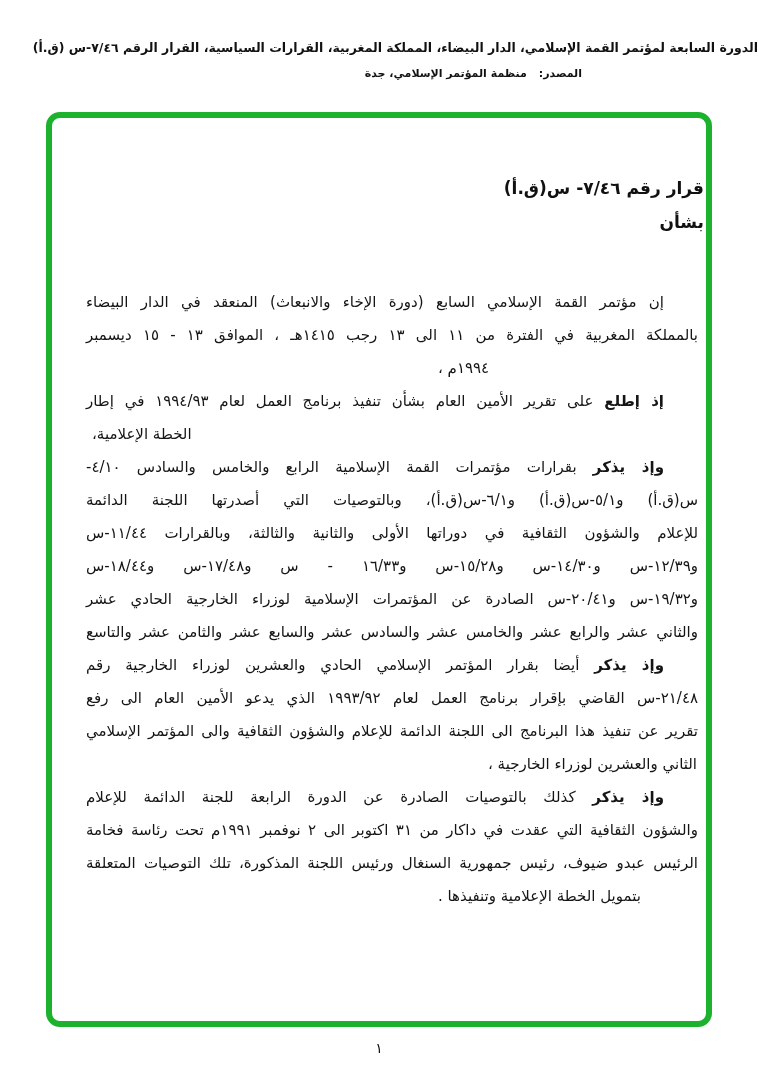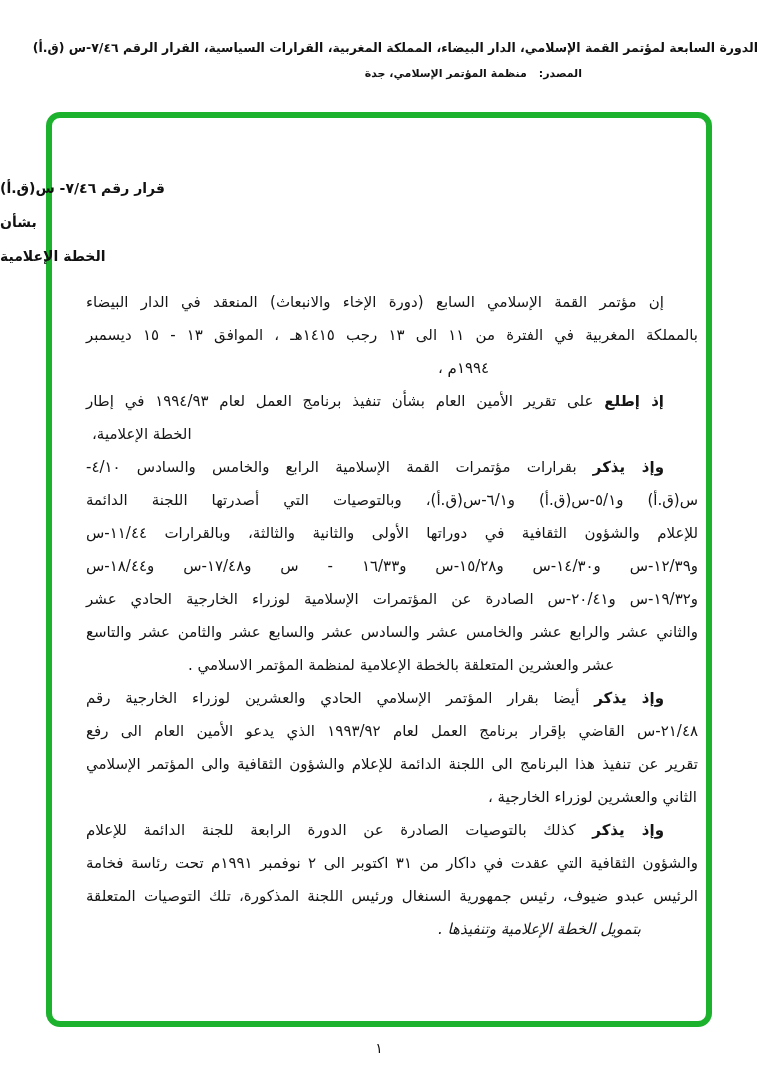--- a/index.html
+++ b/index.html
@@ -21,21 +21,21 @@
   .hdr2 .src-label{margin-left:12px;}
   
   .frame{
     position:absolute;left:46px;top:112px;width:666px;height:915px;
     border:6px solid #1cb22e;border-radius:14px;box-sizing:border-box;
     background:transparent;
   }
   
   .title-block{
     position:absolute;top:171px;left:0;width:704px;
-    text-align:left;direction:rtl;font-weight:bold;font-size:14px;
+    text-align:right;direction:rtl;font-weight:bold;font-size:17px;
   }
   .title-block div{height:34px;line-height:34px;}
   
   .content{
     position:absolute;left:86px;top:286px;width:612px;
     direction:rtl;font-size:15px;color:#151515;
   }
   .line{
     height:33px;line-height:33px;
     text-align:justify;text-align-last:justify;
@@ -44,41 +44,40 @@
   .line.just{white-space:normal;}
   .indent{padding-right:34px;}
   .lead{font-weight:bold;}
   .end{
     text-align:left;text-align-last:left;white-space:nowrap;
   }
   .pos-a{padding-left:352px;}  
   .pos-b{padding-left:6px;}    
   .pos-c{padding-left:102px;}  
   .pos-d{padding-left:402px;}  
-  .pos-e{padding-left:352px;font-style:italic;}  
+  .pos-e{padding-left:352px;}  
   
   .page-num{
     position:absolute;top:1040px;left:0;width:758px;
     text-align:center;font-size:14px;color:#111;
   }
 </style>
 </head>
 <body>
 
 <div class="hdr1">الدورة السابعة لمؤتمر القمة الإسلامي، الدار البيضاء، المملكة المغربية، القرارات السياسية، القرار الرقم ٧/٤٦-س (ق.أ)</div>
 <div class="hdr2">
   <span class="src-label">المصدر:</span><span>منظمة المؤتمر الإسلامي، جدة</span>
 </div>
 
 <div class="frame"></div>
 
 <div class="title-block">
   <div>قرار رقم ٧/٤٦- س(ق.أ)</div>
   <div>بشأن</div>
-  <div>الخطة الإعلامية</div>
 </div>
 
 <div class="content">
 
   <div class="line just indent">
     <span>إن مؤتمر القمة الإسلامي السابع (دورة الإخاء والانبعاث) المنعقد في الدار البيضاء</span>
   </div>
   <div class="line just">بالمملكة المغربية في الفترة من ١١ الى ١٣ رجب ١٤١٥هـ ، الموافق ١٣ - ١٥ ديسمبر</div>
   <div class="line end pos-a">١٩٩٤م ،</div>
 
@@ -90,21 +89,20 @@
 
   <div class="line just indent">
     <span class="lead">وإذ يذكر</span>
     <span>بقرارات مؤتمرات القمة الإسلامية الرابع والخامس والسادس ٤/١٠-</span>
   </div>
   <div class="line just">س(ق.أ) و٥/١-س(ق.أ) و٦/١-س(ق.أ)، وبالتوصيات التي أصدرتها اللجنة الدائمة</div>
   <div class="line just">للإعلام والشؤون الثقافية في دوراتها الأولى والثانية والثالثة، وبالقرارات ١١/٤٤-س</div>
   <div class="line just">و١٢/٣٩-س و١٤/٣٠-س و١٥/٢٨-س و١٦/٣٣ - س و١٧/٤٨-س و١٨/٤٤-س</div>
   <div class="line just">و١٩/٣٢-س و٢٠/٤١-س الصادرة عن المؤتمرات الإسلامية لوزراء الخارجية الحادي عشر</div>
   <div class="line just">والثاني عشر والرابع عشر والخامس عشر والسادس عشر والسابع عشر والثامن عشر والتاسع</div>
-  <div class="line end pos-c">عشر والعشرين المتعلقة بالخطة الإعلامية لمنظمة المؤتمر الاسلامي .</div>
 
   <div class="line just indent">
     <span class="lead">وإذ يذكر</span>
     <span>أيضا بقرار المؤتمر الإسلامي الحادي والعشرين لوزراء الخارجية رقم</span>
   </div>
   <div class="line just">٢١/٤٨-س القاضي بإقرار برنامج العمل لعام ١٩٩٣/٩٢ الذي يدعو الأمين العام الى رفع</div>
   <div class="line just">تقرير عن تنفيذ هذا البرنامج الى اللجنة الدائمة للإعلام والشؤون الثقافية والى المؤتمر الإسلامي</div>
   <div class="line end pos-d">الثاني والعشرين لوزراء الخارجية ،</div>
 
   <div class="line just indent">

